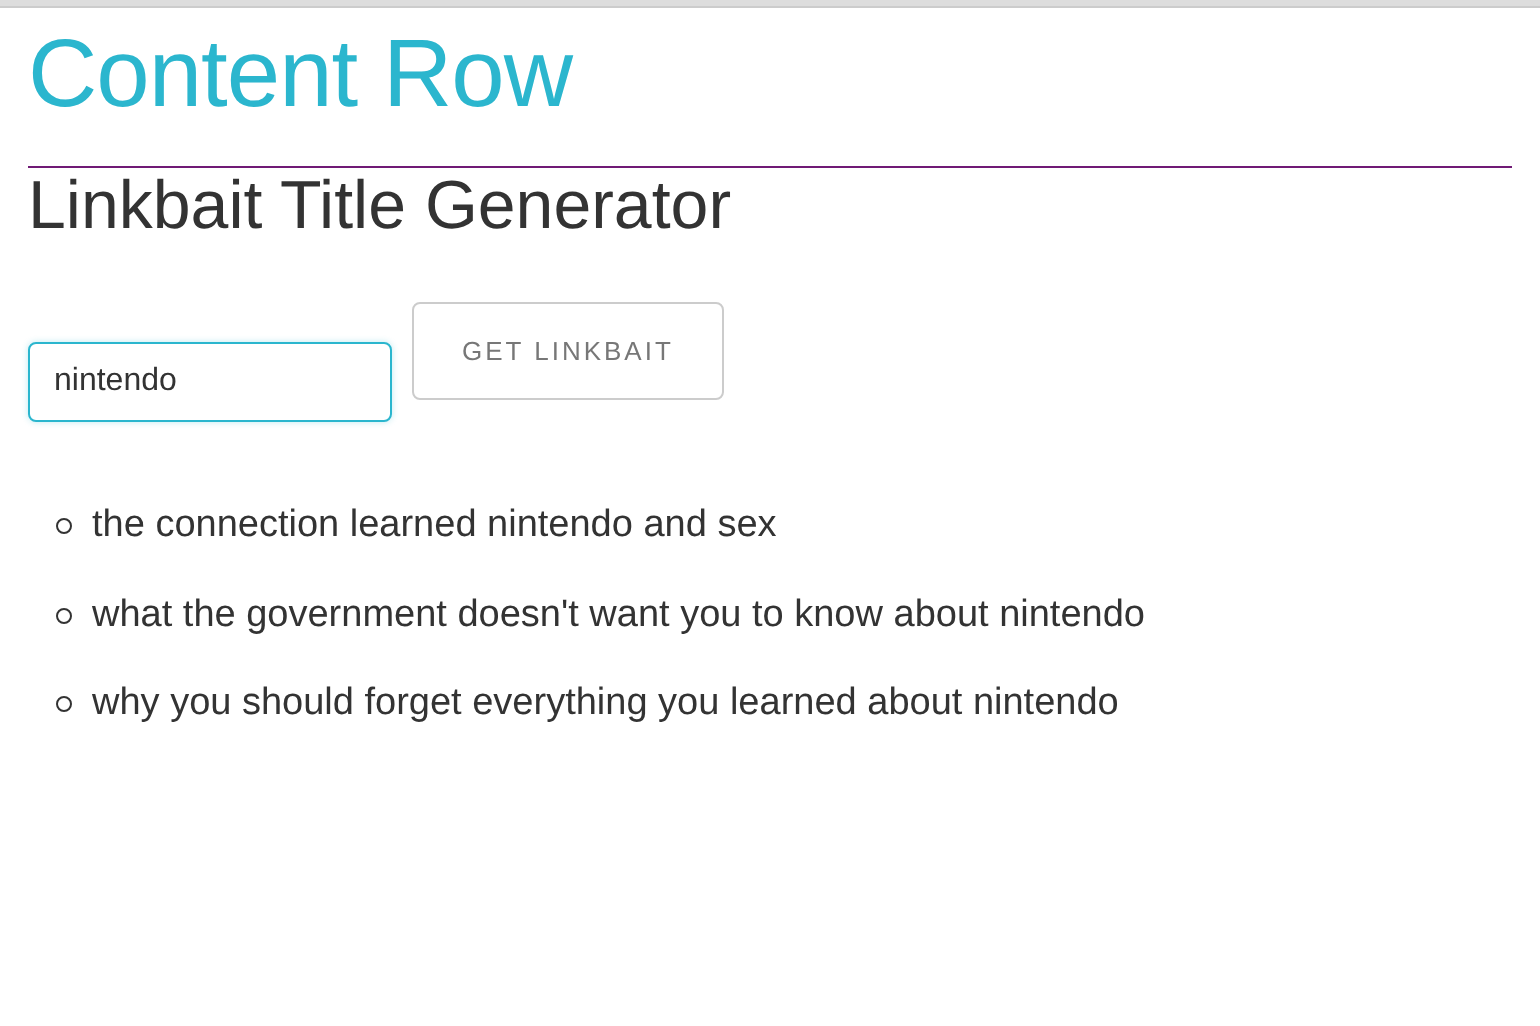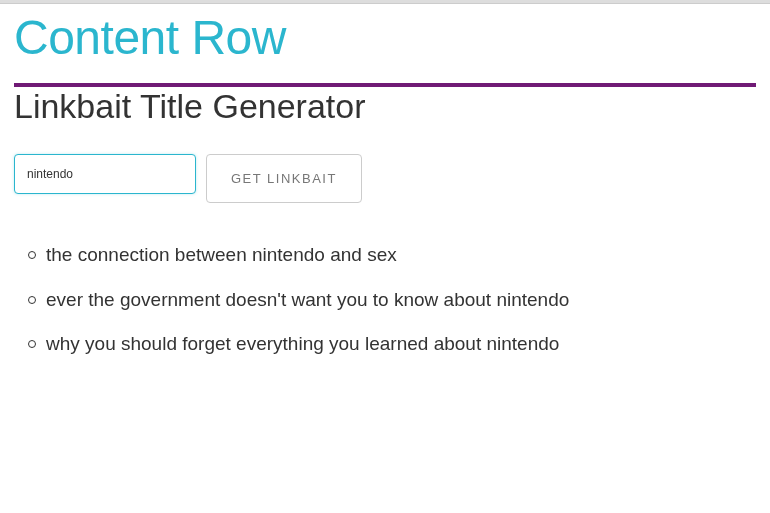--- a/index.html
+++ b/index.html
@@ -16,21 +16,21 @@
     .top-bar {
       height: 4px;
       background: #ddd;
       border-bottom: 1px solid #ccc;
     }
     .container {
       padding: 0 14px;
     }
     .header {
       padding: 6px 0 18px 0;
-      border-bottom: 4px solid #701a75;
+      border-bottom: 1px solid #701a75;
       display: flex;
       align-items: baseline;
     }
     .brand {
       color: #2bb6ce;
       font-size: 48px;
       font-weight: 300;
       letter-spacing: -0.5px;
     }
     .tagline {
@@ -53,28 +53,29 @@
     }
     .input-row {
       display: flex;
       gap: 10px;
       margin-bottom: 40px;
     }
     .subject-input {
       width: 182px;
       height: 40px;
       padding: 0 12px;
-      font-size: 12px;
+      font-size: 16px;
       font-weight: 300;
       color: #333;
       border: 1px solid #2bb6ce;
       border-radius: 4px;
       outline: none;
       box-shadow: 0 0 3px rgba(43,182,206,0.3);
       font-family: inherit;
+      margin-top: 20px;
     }
     .get-button {
       height: 49px;
       padding: 0 24px;
       font-size: 13px;
       letter-spacing: 1.5px;
       color: #777;
       background: #fff;
       border: 1px solid #ccc;
       border-radius: 4px;
@@ -121,19 +122,19 @@
 
     <h1 class="page-title">Linkbait Title Generator</h1>
 
 
     <div class="input-row">
       <input type="text" class="subject-input" value="nintendo" style="">
       <button class="get-button">GET LINKBAIT</button>
     </div>
 
     <ul class="results">
-      <li>the connection between nintendo and sex</li>
-      <li>ever the government doesn't want you to know about nintendo</li>
+      <li>the connection learned nintendo and sex</li>
+      <li>what the government doesn't want you to know about nintendo</li>
       <li>why you should forget everything you learned about nintendo</li>
 
     </ul>
   </div>
 </div>
 
 </body></html>

